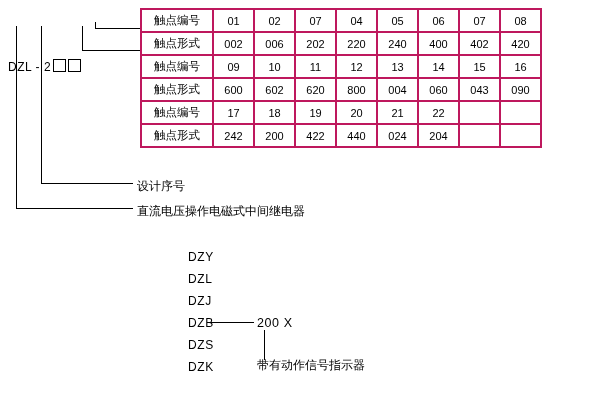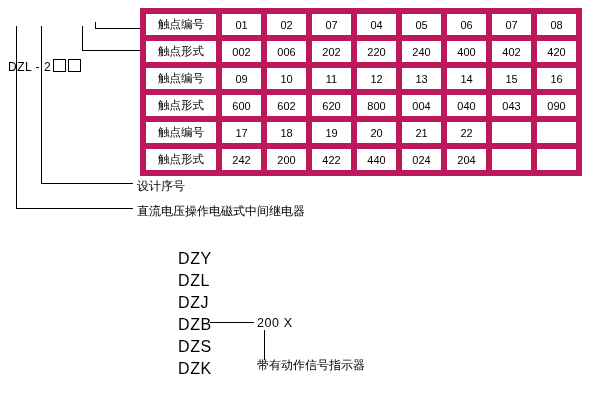--- a/index.html
+++ b/index.html
@@ -37,21 +37,21 @@
 
   
   #code-table {
     position: absolute;
     left: 140px;
     top: 8px;
     border-collapse: collapse;
     font-size: 11px;
   }
   #code-table td {
-    border: 6px solid #be185d;
+    border: 2px solid #be185d;
     height: 21px;
     text-align: center;
     vertical-align: middle;
     padding: 0;
     font-family: "Liberation Sans", sans-serif;
   }
   #code-table td.rowhead {
     width: 70px;
     font-size: 11.5px;
   }
@@ -72,22 +72,22 @@
     position: absolute;
     font-size: 12px;
     white-space: nowrap;
   }
   #annot-design { left: 137px; top: 178px; }
   #annot-relay  { left: 137px; top: 203px; }
 
   
   .series {
     position: absolute;
-    left: 178px;
-    font-size: 16px;
+    left: 188px;
+    font-size: 12px;
     letter-spacing: 0.6px;
   }
   #series-0 { top: 250px; }
   #series-1 { top: 272px; }
   #series-2 { top: 294px; }
   #series-3 { top: 316px; }
   #series-4 { top: 338px; }
   #series-5 { top: 360px; }
 
   #series-code {
@@ -160,21 +160,21 @@
       <td class="cell">15</td>
       <td class="cell">16</td>
     </tr>
     <tr>
       <td class="rowhead">触点形式</td>
       <td class="cell">600</td>
       <td class="cell">602</td>
       <td class="cell">620</td>
       <td class="cell">800</td>
       <td class="cell">004</td>
-      <td class="cell">040</td>
+      <td class="cell">060</td>
       <td class="cell">043</td>
       <td class="cell">090</td>
     </tr>
     <tr>
       <td class="rowhead">触点编号</td>
       <td class="cell">17</td>
       <td class="cell">18</td>
       <td class="cell">19</td>
       <td class="cell">20</td>
       <td class="cell">21</td>

